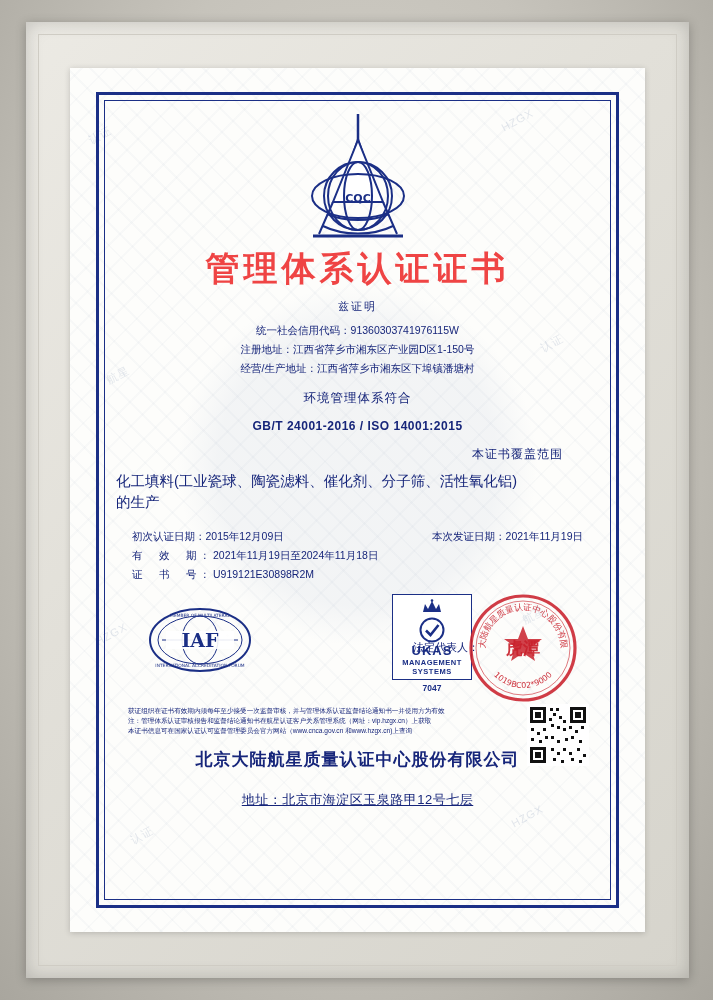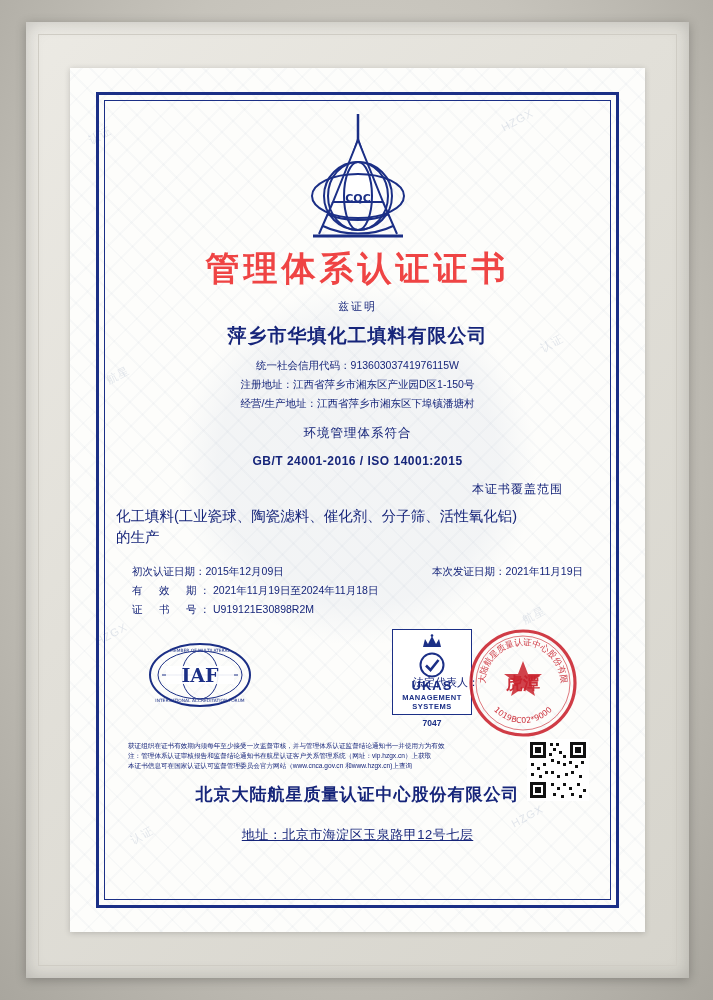--- a/index.html
+++ b/index.html
@@ -206,21 +206,20 @@
               <circle cx="75" cy="86" r="34"></circle>
 
               <path d="M30 126 L120 126" stroke-width="3"></path>
             </g>
             <text x="75" y="92" text-anchor="middle" font-family="DejaVu Sans, sans-serif" font-size="11" font-weight="bold" fill="#1b2f86">CQC</text>
           </svg>
         </div>
 
         <div class="title">管理体系认证证书</div>
         <div class="subtitle">兹证明</div>
-        <div class="company">萍乡市华填化工填料有限公司</div>
         <div class="credit">统一社会信用代码：91360303741976115W</div>
         <div class="addr">注册地址：江西省萍乡市湘东区产业园D区1-150号</div>
         <div class="addr" style="margin-top:3px">经营/生产地址：江西省萍乡市湘东区下埠镇潘塘村</div>
 
         <div class="sysline">环境管理体系符合</div>
         <div class="standard">GB/T 24001-2016 / ISO 14001:2015</div>
 
         <div class="scope-label" style="text-align:right;padding-right:42px;">本证书覆盖范围</div>
         <div class="scope-body">
           <span>化工填料(工业瓷球、陶瓷滤料、催化剂、分子筛、活性氧化铝)</span>

